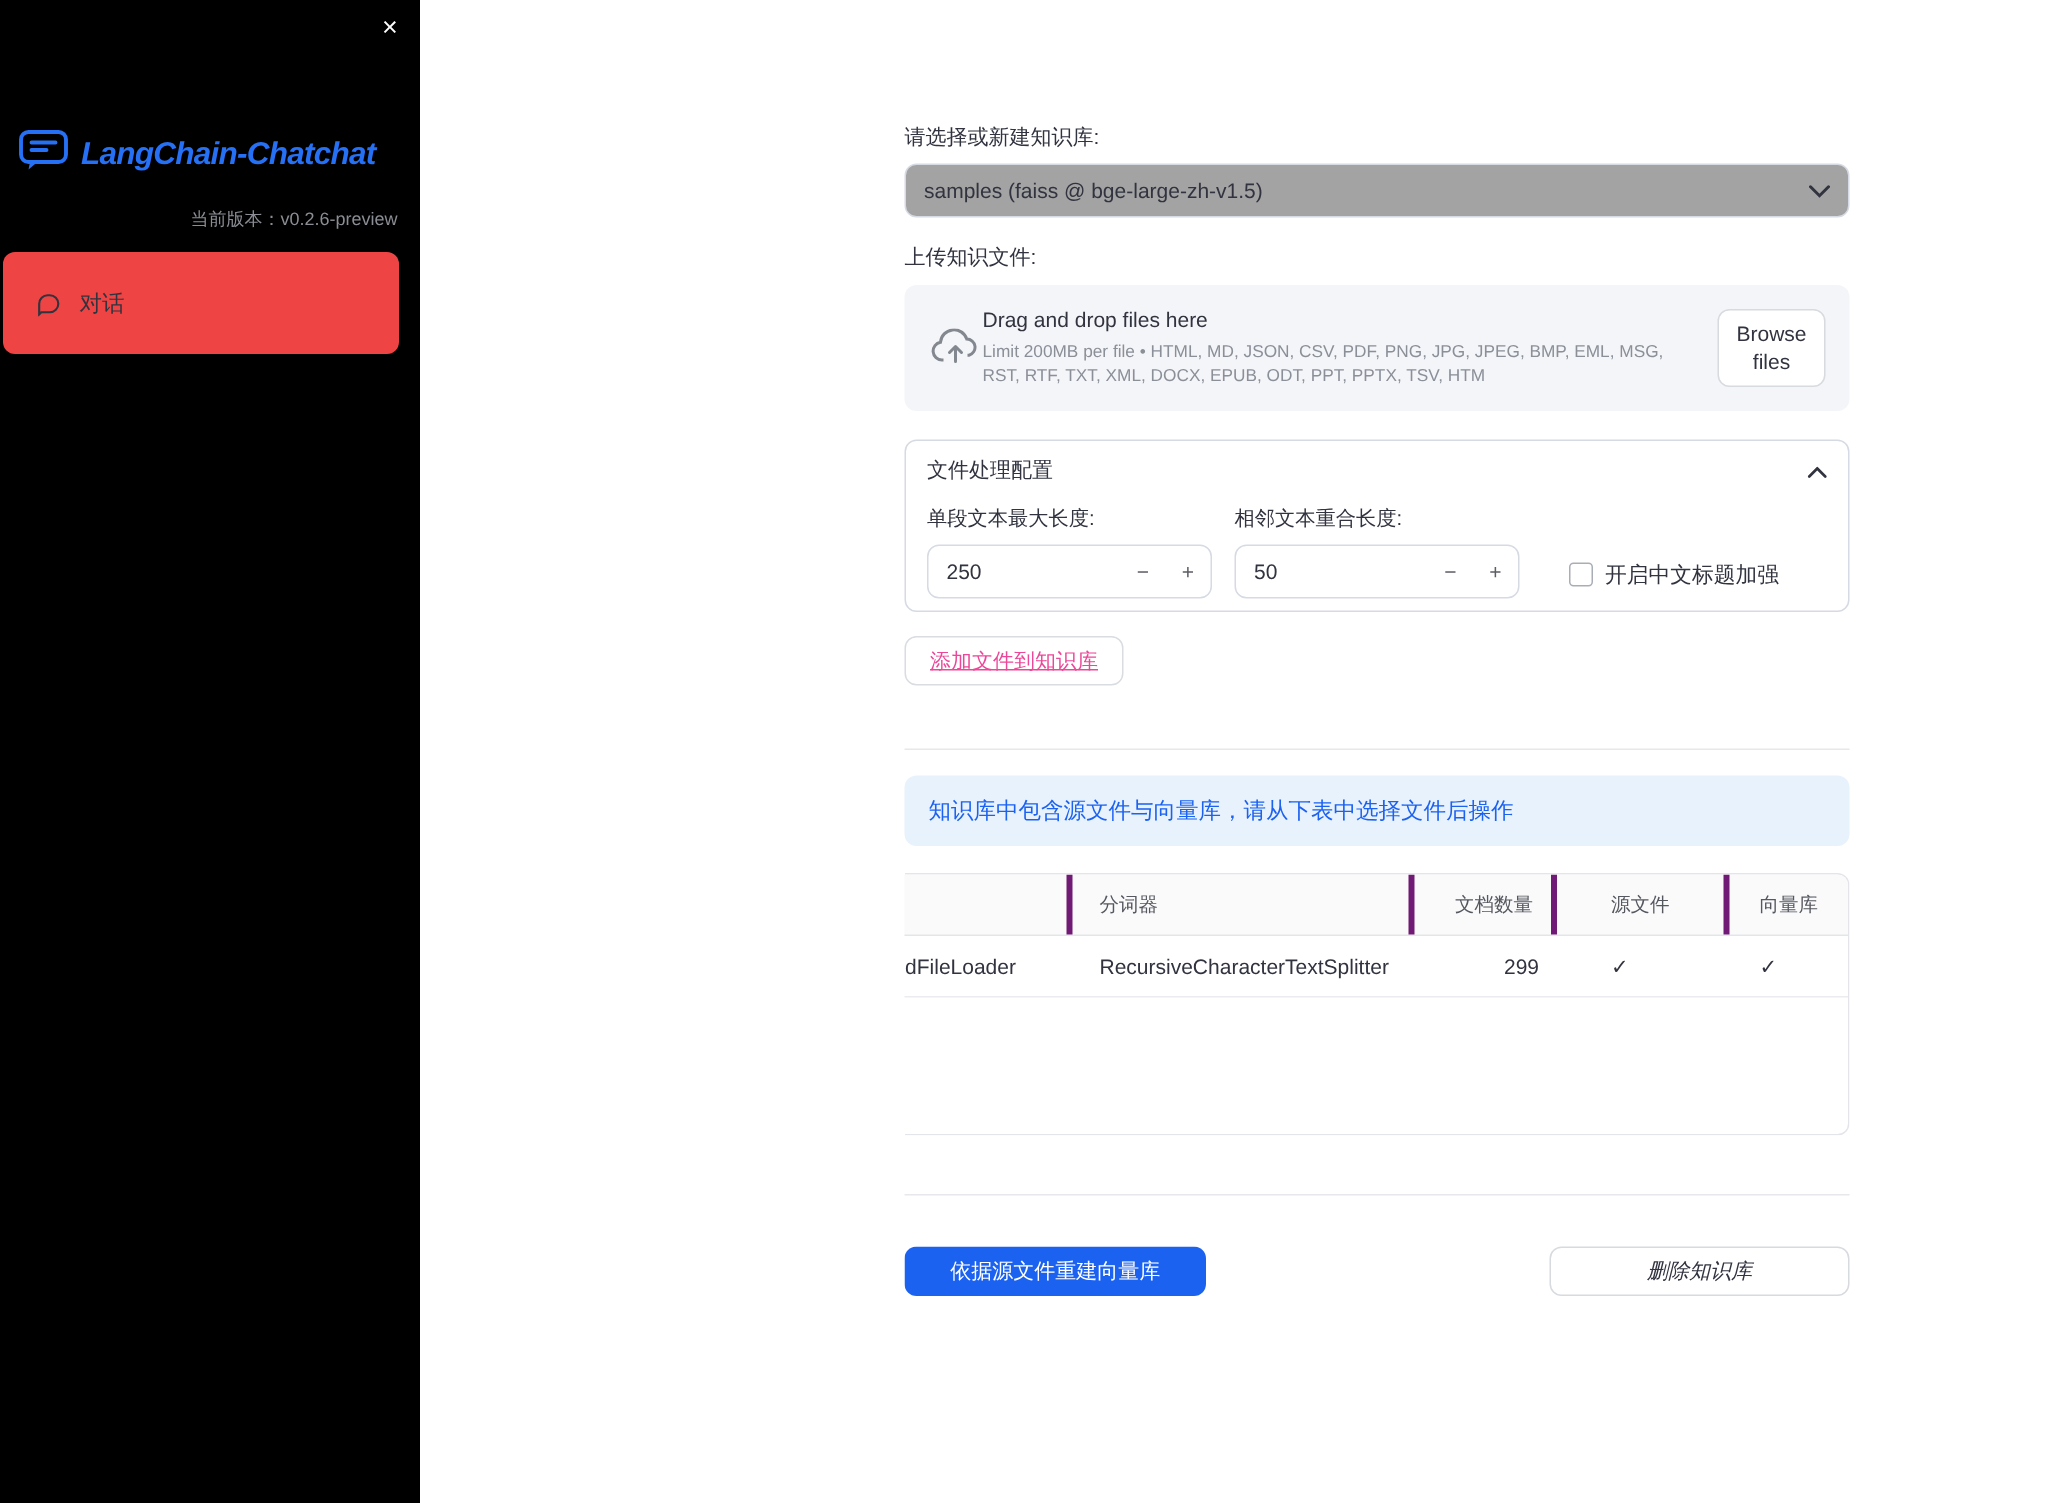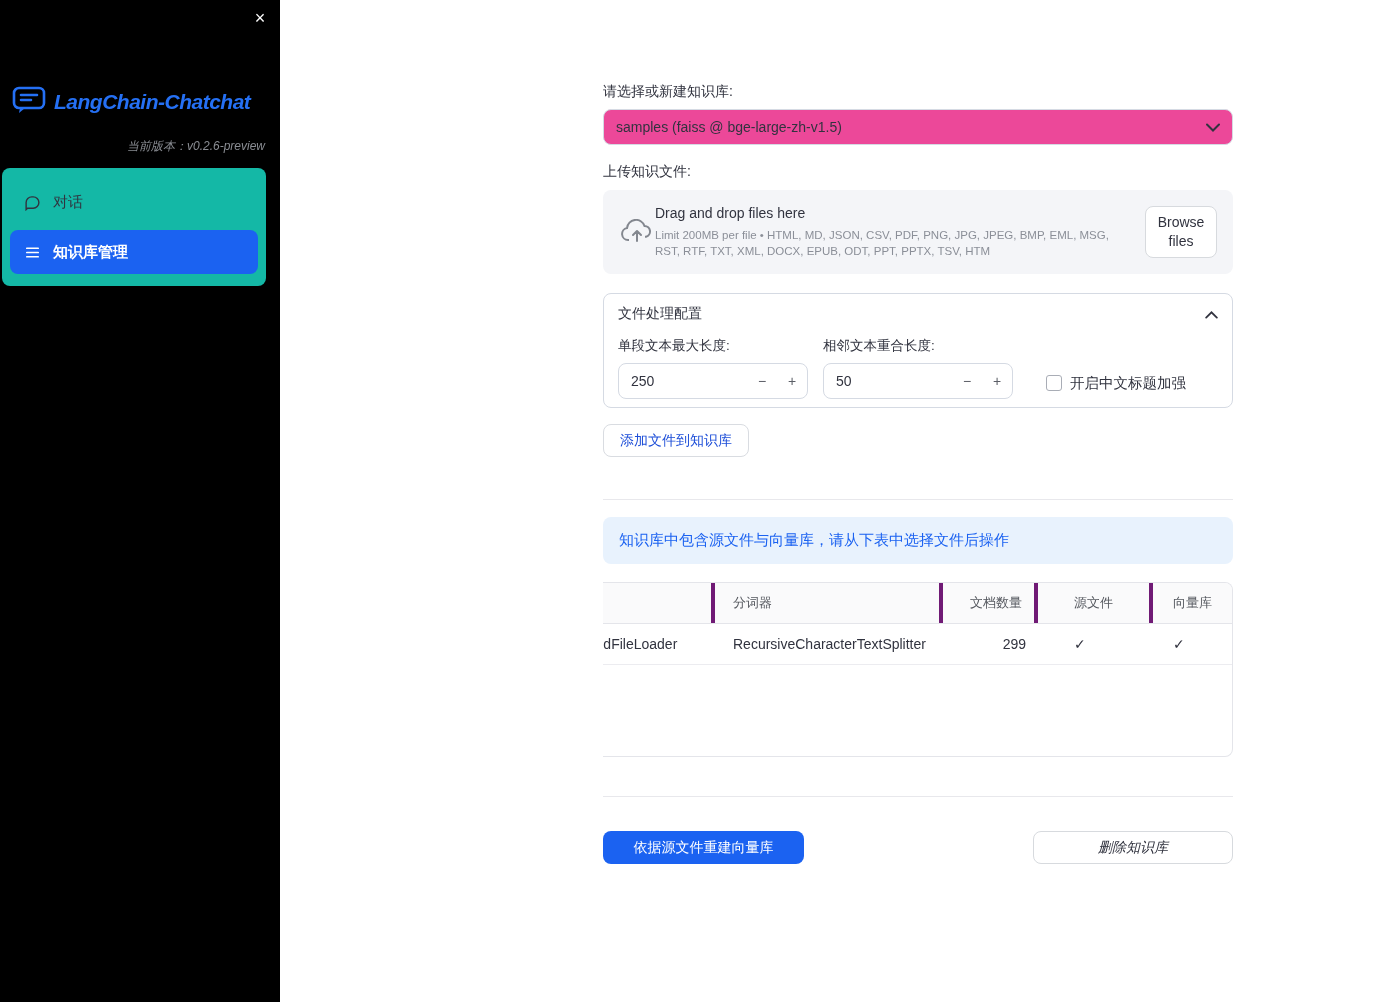--- a/index.html
+++ b/index.html
@@ -12,32 +12,32 @@
   }
   *{box-sizing:border-box;margin:0;padding:0;}
   html,body{width:1380px;height:1002px;overflow:hidden;}
   body{font-family:"Liberation Sans","DejaVu Sans",sans-serif;background:#ffffff;color:var(--text);position:relative;}
 
   
   .sidebar{position:absolute;left:0;top:0;width:280px;height:1002px;background:#000000;}
   .close-btn{position:absolute;left:248px;top:6px;width:24px;height:24px;color:#ffffff;font-size:18px;line-height:24px;text-align:center;cursor:pointer;}
   .logo-row{position:absolute;left:12px;top:86px;display:flex;align-items:center;gap:8px;color:var(--logo);}
   .logo-text{font-size:21px;font-weight:bold;font-style:italic;letter-spacing:-0.5px;white-space:nowrap;}
-  .version{position:absolute;left:0;top:138px;width:265px;text-align:right;font-size:12px;color:#8a8d93;font-style:italic;}
-  .menu-panel{position:absolute;left:2px;top:168px;width:264px;background:#14b8a6;border-radius:8px;padding:12px 8px;}
+  .version{position:absolute;left:0;top:138px;width:265px;text-align:right;font-size:12px;color:#8a8d93;}
+  .menu-panel{position:absolute;left:2px;top:168px;width:264px;background:#ef4444;border-radius:8px;padding:12px 8px;}
   .menu-item{height:44px;display:flex;align-items:center;gap:12px;padding:0 14px;border-radius:8px;font-size:15px;color:var(--text);cursor:pointer;}
   .menu-item + .menu-item{margin-top:6px;}
   .menu-item.active{background:var(--primary);color:#ffffff;font-weight:bold;}
   .menu-item .mi-icon{display:flex;align-items:center;}
 
   
   .content{position:absolute;left:603px;top:0;width:630px;}
   .field-label{font-size:14px;color:var(--text);}
   .lbl-kb{margin-top:83px;}
-  .selectbox{margin-top:8px;height:36px;border:1px solid var(--border);border-radius:8px;display:flex;align-items:center;justify-content:space-between;padding:0 12px;font-size:14px;background:#ec4899;cursor:pointer;}
+  .selectbox{margin-top:8px;height:36px;border:1px solid var(--border);border-radius:8px;display:flex;align-items:center;justify-content:space-between;padding:0 12px;font-size:14px;background:#a3a3a3;cursor:pointer;}
   .lbl-upload{margin-top:18px;}
 
   .uploader{margin-top:9px;height:84px;background:#f4f5f8;border-radius:8px;display:flex;align-items:center;padding:0 16px;justify-content:center;}
   .cloud{flex:0 0 36px;color:#83878f;display:flex;align-items:center;justify-content:center;}
   .up-texts{flex:1;min-width:0;}
   .drag-text{font-size:14px;color:var(--text);}
   .limit-text{margin-top:6px;font-size:11.5px;line-height:1.4;color:var(--muted);max-width:476px;}
   .browse-btn{flex:0 0 72px;height:52px;background:#ffffff;border:1px solid #d7dade;border-radius:8px;font-size:14px;color:var(--text);display:flex;align-items:center;justify-content:center;text-align:center;line-height:1.35;cursor:pointer;padding:12px 8px;}
 
   .expander{margin-top:19px;border:1px solid var(--border);border-radius:8px;height:115px;position:relative;}
@@ -46,21 +46,21 @@
   .num-col{width:190px;}
   .num-col .field-label{font-size:13.5px;}
   .num-input{margin-top:8px;height:36px;border:1px solid var(--border);border-radius:8px;display:flex;align-items:center;background:#fff;}
   .num-value{flex:1;padding-left:12px;font-size:14px;}
   .step-btn{width:30px;height:34px;display:flex;align-items:center;justify-content:center;color:#5b5e66;font-size:14px;cursor:pointer;}
   .cb-col{display:flex;align-items:center;gap:8px;margin-top:30px;margin-left:18px;}
   .checkbox{width:16px;height:16px;border:1.5px solid #a9adb6;border-radius:3px;background:#fff;cursor:pointer;}
   .cb-label{font-size:14.5px;}
 
   .btn{height:33px;border-radius:8px;font-size:14px;display:inline-flex;align-items:center;justify-content:center;padding:0 16px;cursor:pointer;border:1px solid transparent;font-family:inherit;}
-  .btn-disabled{background:#fff;border-color:#d9dce1;color:#1d4ed8;}
+  .btn-disabled{background:#fff;border-color:#d9dce1;color:#ec4899;text-decoration:underline;}
   .btn-secondary{background:#fff;border-color:#d7dade;color:var(--text);}
   .btn-primary{background:var(--primary);color:#fff;}
   .add-btn{margin-top:16px;}
 
   .divider{margin-top:42px;border-top:1px solid #e8e8ec;height:0;}
   .divider2{margin-top:39px;border-top:1px solid #e8e8ec;height:0;}
 
   .existing-line{margin-top:33px;font-size:15px;display:flex;align-items:center;gap:7px;}
   .code-chip{font-family:"DejaVu Sans Mono","Liberation Mono",monospace;font-size:12px;color:var(--code-green);background:#eef0f4;border-radius:4px;padding:2px 5px;}
 
@@ -106,28 +106,20 @@
 
   <div class="menu-panel">
     <div class="menu-item">
       <span class="mi-icon">
         <svg width="17" height="17" viewBox="0 0 24 24" fill="none" stroke="#31333f" stroke-width="2">
           <path d="M21 12a8 8 0 0 1-8 8H5l-2 2V12a8 8 0 0 1 8-8h2a8 8 0 0 1 8 8z"></path>
         </svg>
       </span>
       <span>对话</span>
     </div>
-    <div class="menu-item active">
-      <span class="mi-icon">
-        <svg width="17" height="17" viewBox="0 0 24 24" fill="none" stroke="#ffffff" stroke-width="2.4" stroke-linecap="round">
-          <path d="M4 6 h16 M4 12 h16 M4 18 h16"></path>
-        </svg>
-      </span>
-      <span>知识库管理</span>
-    </div>
   </div>
 </div>
 
 <div class="content">
 
   <div class="field-label lbl-kb">请选择或新建知识库:</div>
 
   <div class="selectbox">
     <span>samples (faiss @ bge-large-zh-v1.5)</span>
     <span>

